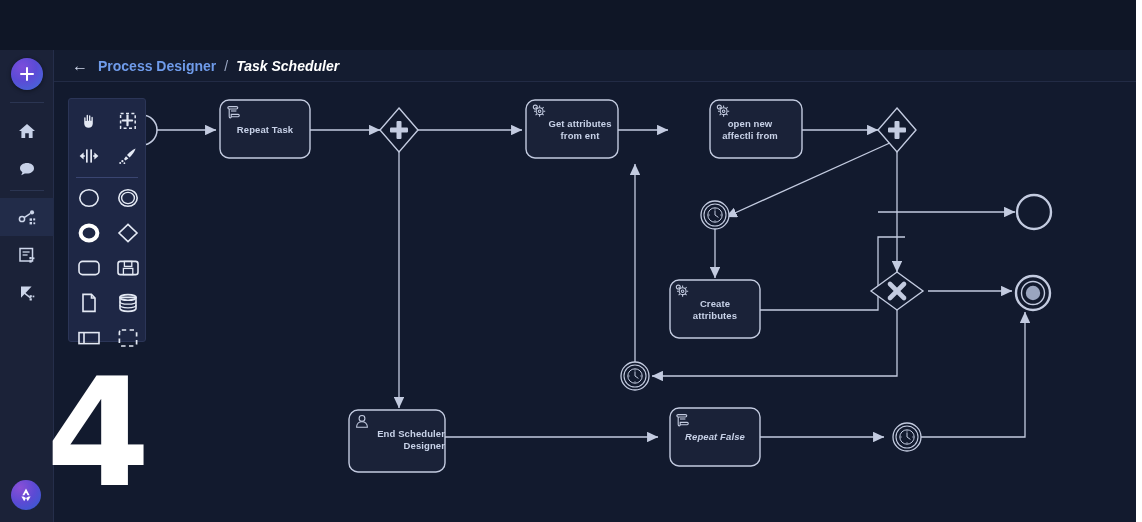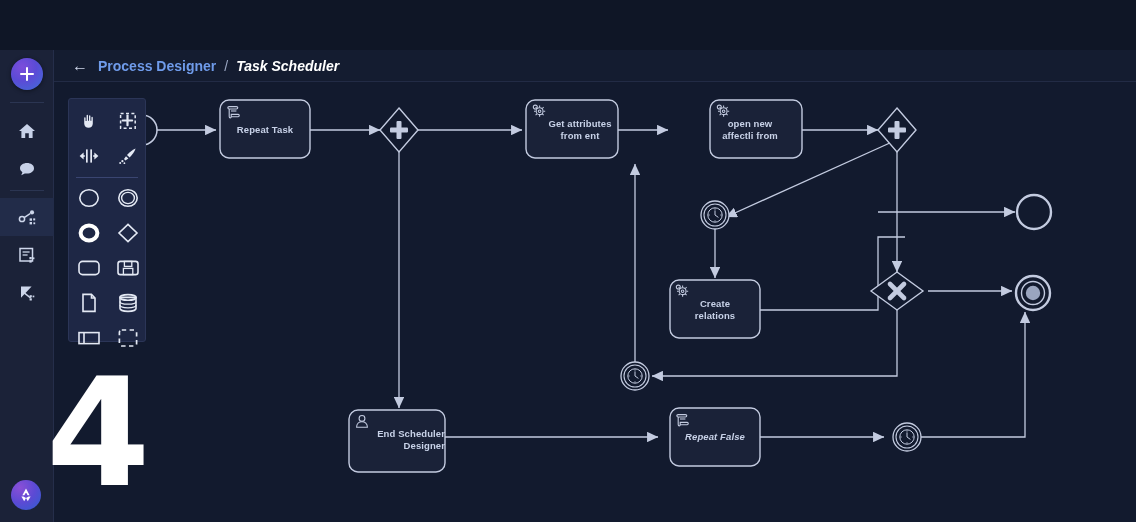--- a/index.html
+++ b/index.html
@@ -414,21 +414,21 @@
       <div>from ent</div>
     </div>
 
     <div class="nlabel" style="left:656px; top:36px; width:80px;">
       <div>open new</div>
       <div>affectli from</div>
     </div>
 
     <div class="nlabel" style="left:616px; top:216px; width:90px;">
       <div>Create</div>
-      <div>relations</div>
+      <div>attributes</div>
     </div>
 
     <div class="nlabel" style="left:295px; top:346px; width:96px;text-align:right;">
       <div>End Scheduler</div>
       <div>Designer</div>
     </div>
 
     <div class="nlabel" style="left:616px; top:349px; width:90px;font-style:italic;">Repeat False</div>
   </div>
 

